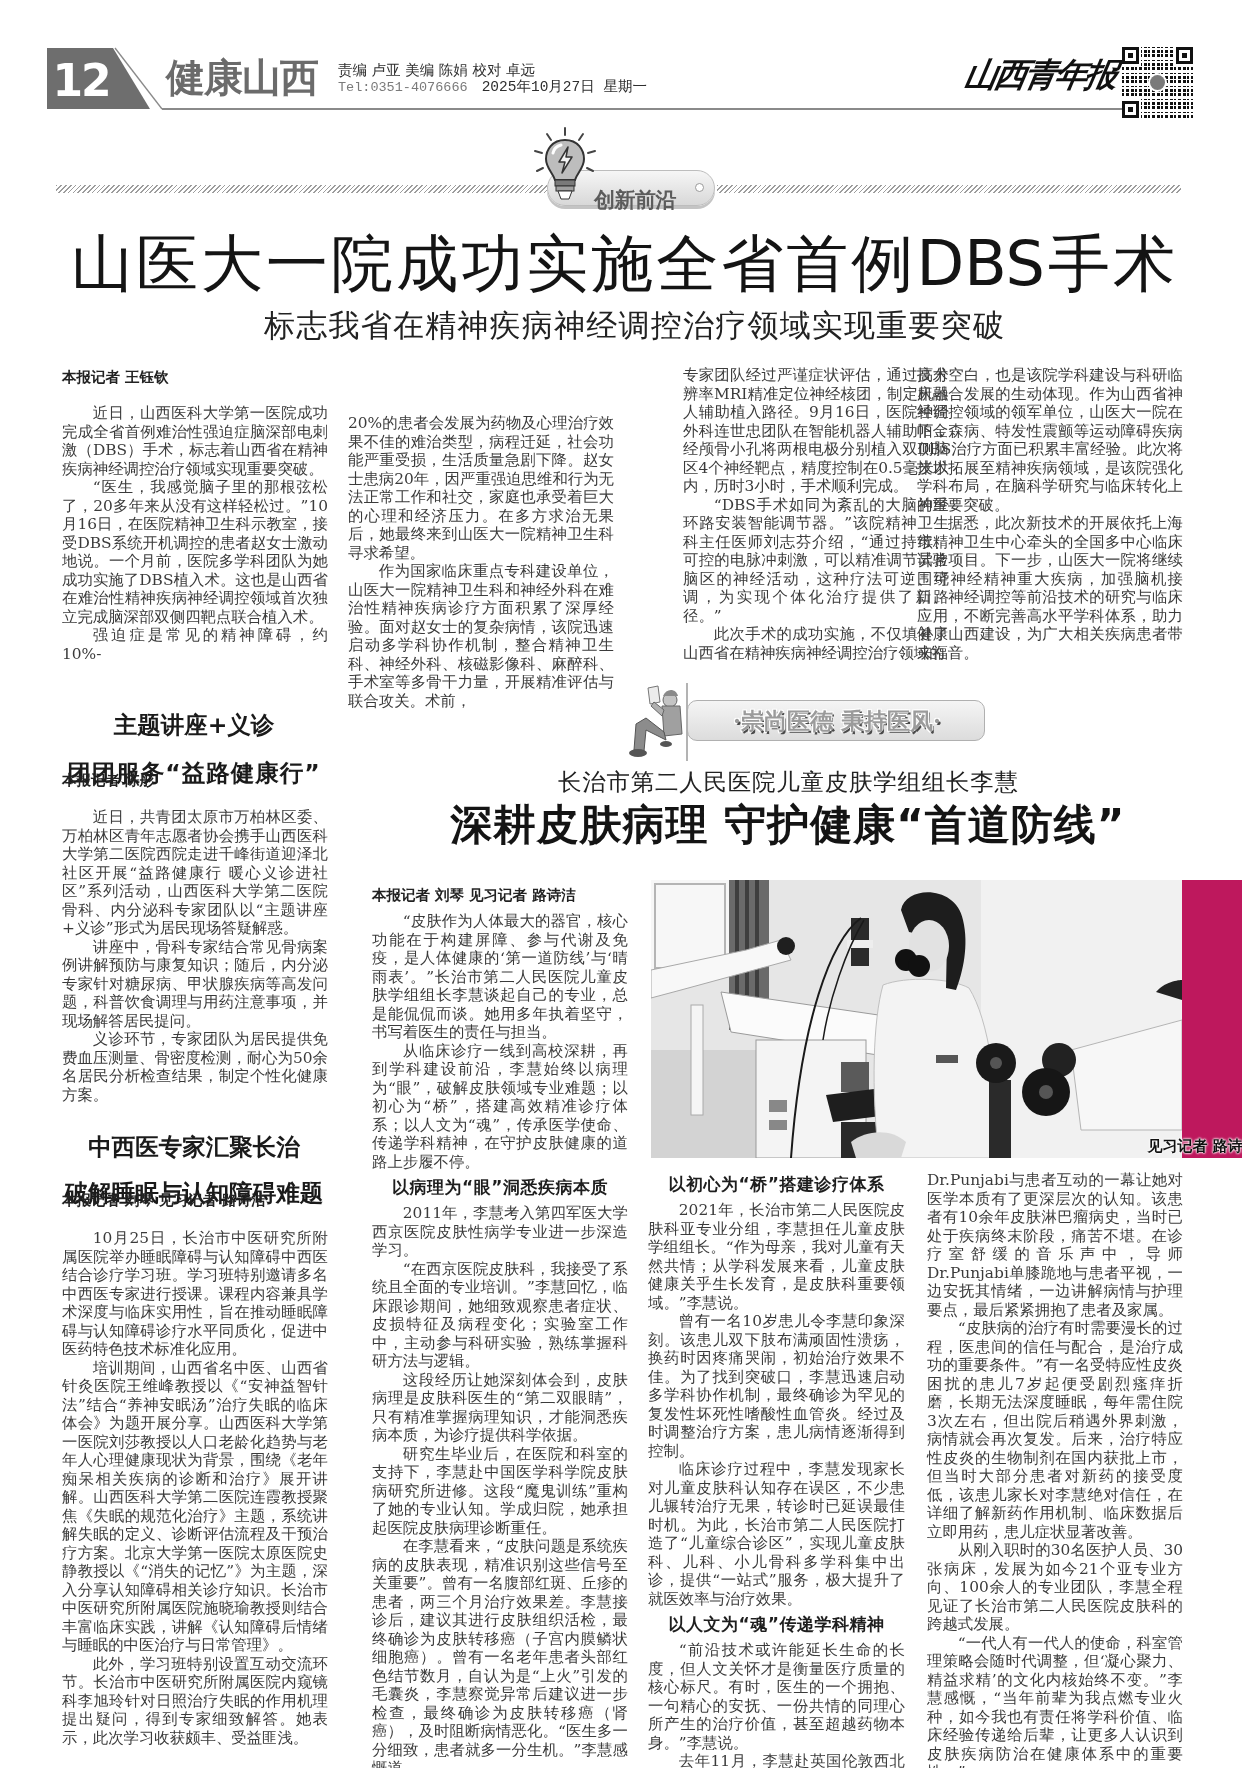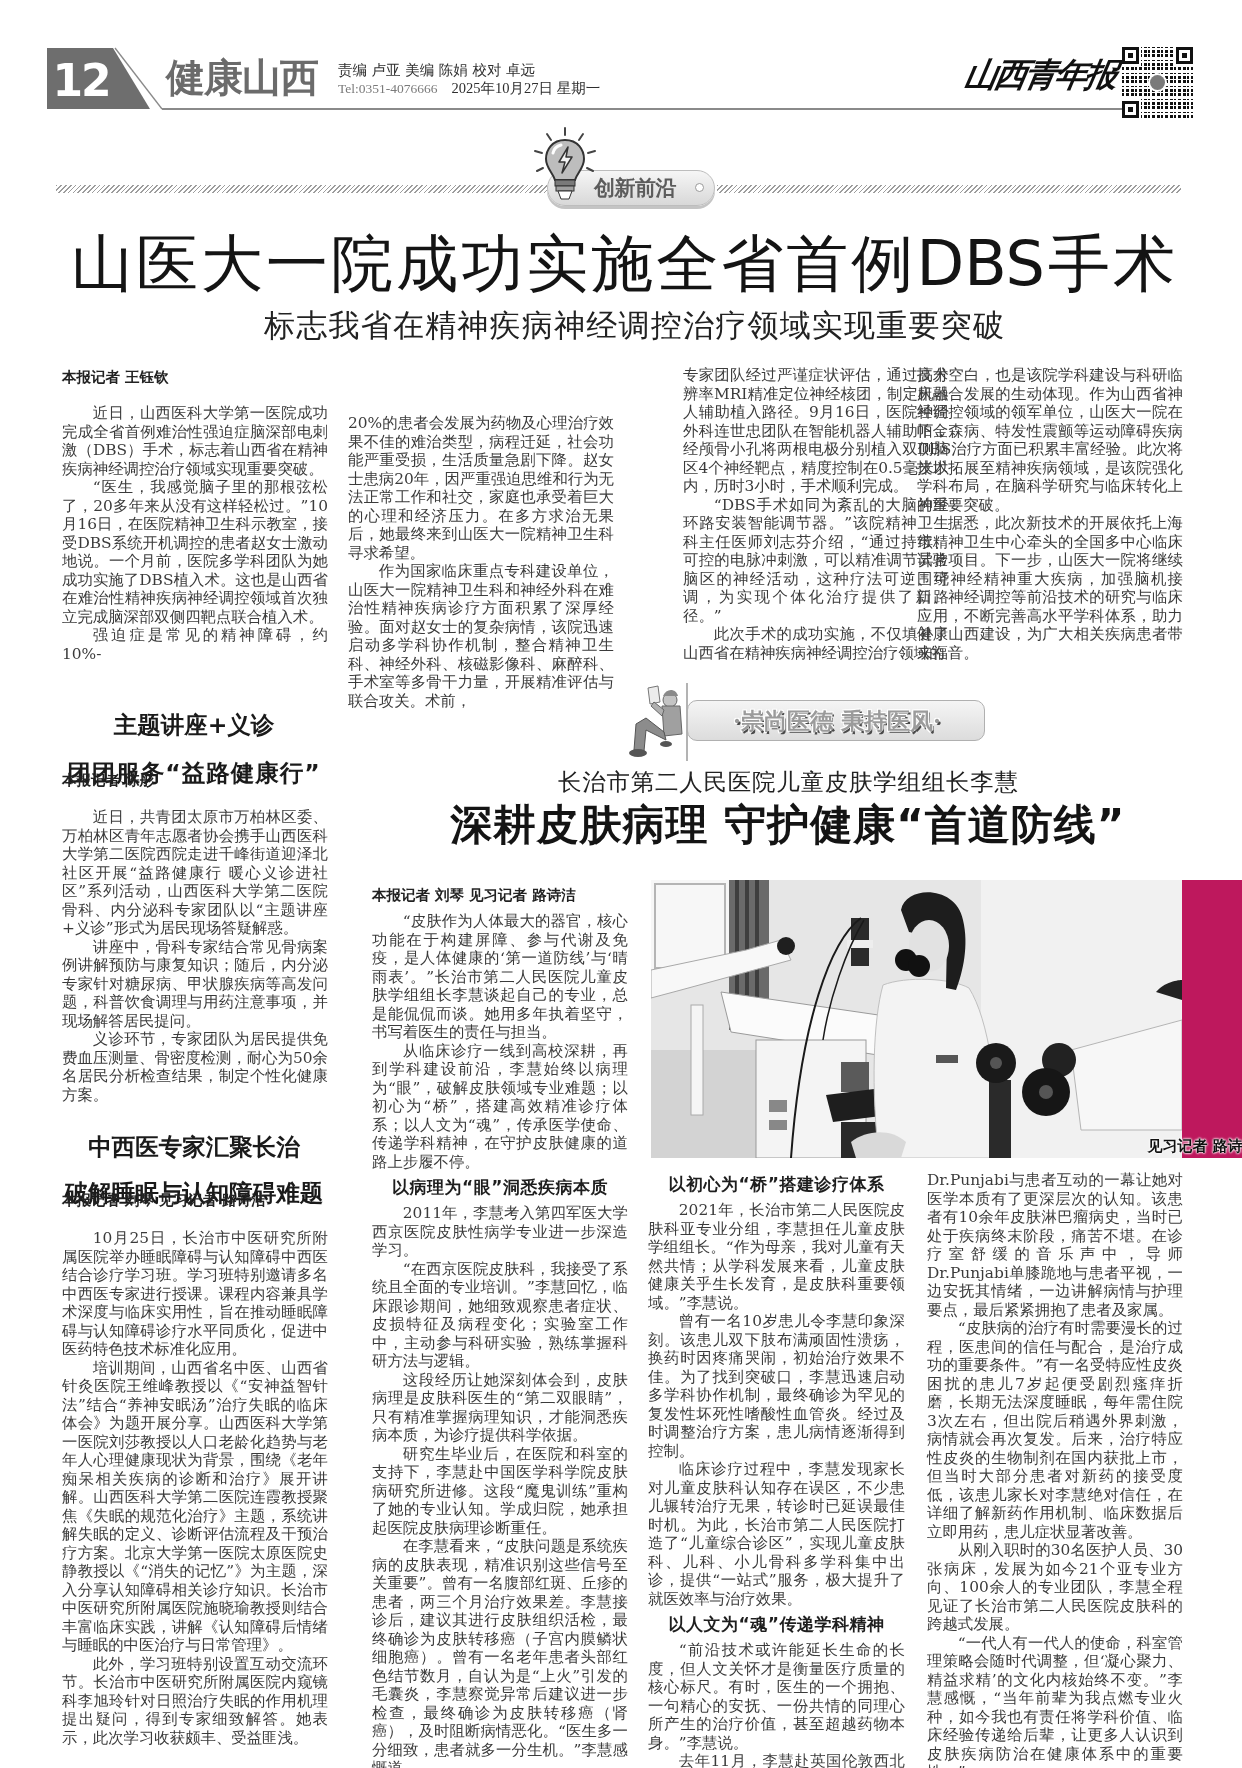--- a/index.html
+++ b/index.html
@@ -8,21 +8,21 @@
 
   
   #pn-svg { position:absolute; left:0; top:0; }
   #page-number { position:absolute; left:52px; top:56px; width:58px; height:50px; line-height:50px;
                  text-align:center; font-family:"DejaVu Sans", sans-serif; font-weight:bold; font-size:44px;
                  color:#ffffff; letter-spacing:-2px; }
   #section-title { position:absolute; left:166px; top:54px; font-family:"DejaVu Serif", serif; font-weight:bold;
                    font-size:39px; line-height:46px; color:#6b6b6b; letter-spacing:-1px; white-space:nowrap; }
   #editors { position:absolute; left:338px; top:61px; font-family:"DejaVu Sans", sans-serif; font-size:14.5px;
              line-height:18px; color:#2e2e2e; white-space:nowrap; }
-  #telline { position:absolute; left:338px; top:79px; font-family:Liberation Serif, serif; line-height:17px; white-space:nowrap; }
+  #telline { position:absolute; left:338px; top:79px; font-family:Liberation Mono, monospace; line-height:17px; white-space:nowrap; }
   #tel { font-size:13.5px; color:#7a7a7a; }
   #date { font-size:14.5px; color:#2e2e2e; margin-left:14px; }
   #rule { position:absolute; left:162px; top:108px; width:960px; height:1.5px; background:#8a8a8a; }
   #logo { position:absolute; left:965px; top:52px; font-family:"DejaVu Serif", serif; font-style:italic; font-weight:bold;
           font-size:33px; line-height:46px; color:#111; letter-spacing:-3px; transform:skewX(-10deg); white-space:nowrap; }
   #qr { position:absolute; left:1122px; top:47px; width:71px; height:71px; background:#fff; overflow:hidden; }
   #qr .noise { position:absolute; inset:0;
     background:
       repeating-linear-gradient(90deg, transparent 0 2px, #fff 2px 4px, transparent 4px 7px, #fff 7px 9px, transparent 9px 12px, #fff 12px 13px),
       repeating-linear-gradient(0deg, #111 0 3px, #fff 3px 5px, #111 5px 6px, #fff 6px 9px, #111 9px 12px, #fff 12px 13px); }
@@ -31,21 +31,21 @@
   #qr .finder::after { content:""; position:absolute; left:3px; top:3px; width:5px; height:5px; background:#111; }
   #qr .center-logo { position:absolute; left:28px; top:28px; width:15px; height:15px; border-radius:50%;
                      background:#7a7a7a; box-shadow:0 0 0 2px #fff; }
 
   
   .stripes { position:absolute; height:8px;
              background:repeating-linear-gradient(135deg, #9d9d9d 0 1.2px, #ffffff 1.2px 3.4px); }
   #innov-pill { position:absolute; left:547px; top:170px; width:168px; height:36px; border-radius:18px;
                 background:linear-gradient(#f6f6f6, #d8d8d8); border:1px solid #bdbdbd; box-sizing:border-box;
                 box-shadow:0 3px 0 #c4c4c4; }
-  #innov-label { position:absolute; left:46px; top:0; height:34px; line-height:34px; font-family:"DejaVu Sans", sans-serif;
+  #innov-label { position:absolute; left:46px; top:12px; height:34px; line-height:34px; font-family:"DejaVu Sans", sans-serif;
                  font-weight:bold; font-size:21px; color:#5c5c5c; white-space:nowrap; letter-spacing:-0.5px; }
   #innov-dot { position:absolute; right:10px; top:12px; width:7px; height:7px; border-radius:50%; border:1.5px solid #9a9a9a; background:#fff; }
   #bulb { position:absolute; left:532px; top:126px; }
 
   #ethics-figure { position:absolute; left:626px; top:683px; }
   #ethics-pill { position:absolute; left:687px; top:700px; width:298px; height:41px; border-radius:10px; box-sizing:border-box;
                  border:1px solid #b0b0b0; background:linear-gradient(#f5f5f5, #dcdcdc); }
   #ethics-label { position:absolute; left:8px; right:6px; top:0; line-height:40px; text-align:center;
                   font-family:"DejaVu Serif", serif; font-weight:bold; font-size:23px; color:#9b9b9b; white-space:nowrap;
                   text-shadow:-1px -1px 0 #fff, 1px -1px 0 #fff, -1px 1px 0 #fff, 1.5px 1.5px 0 #4a4a4a; }

